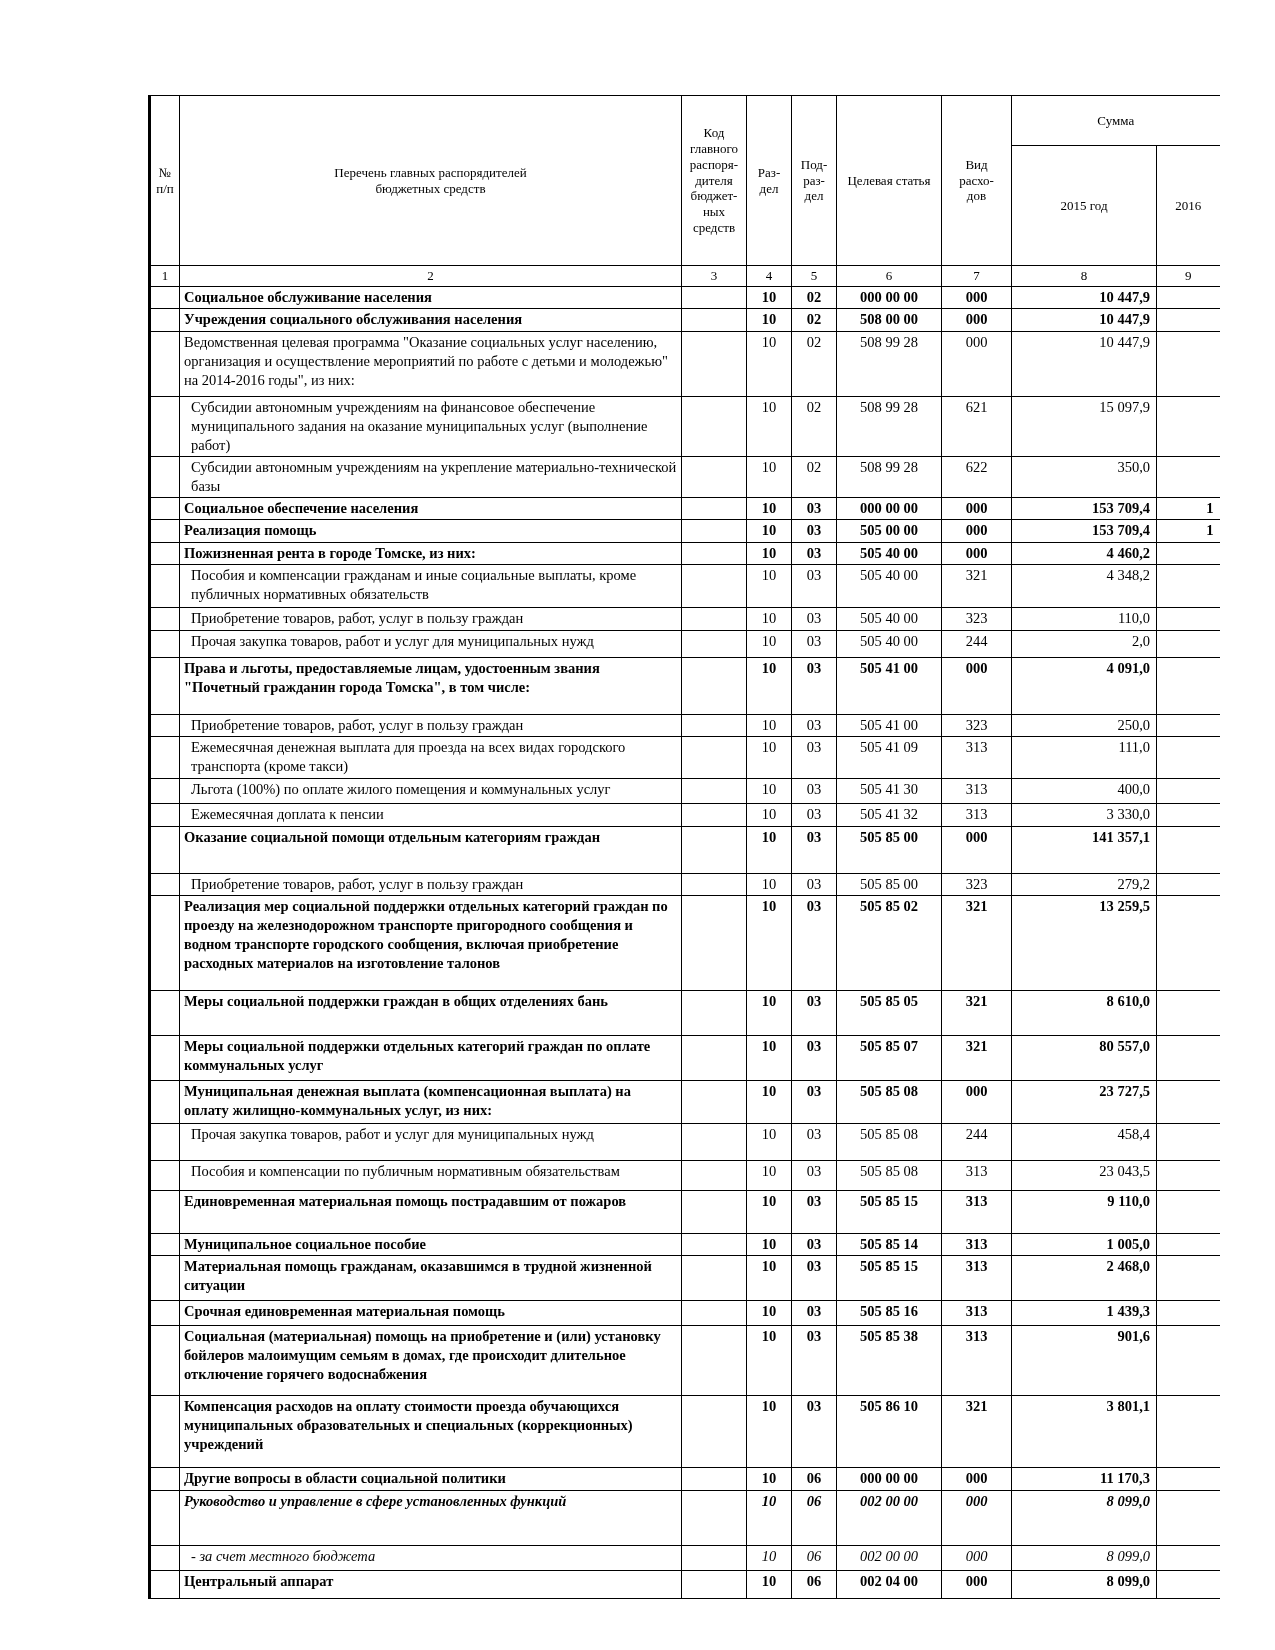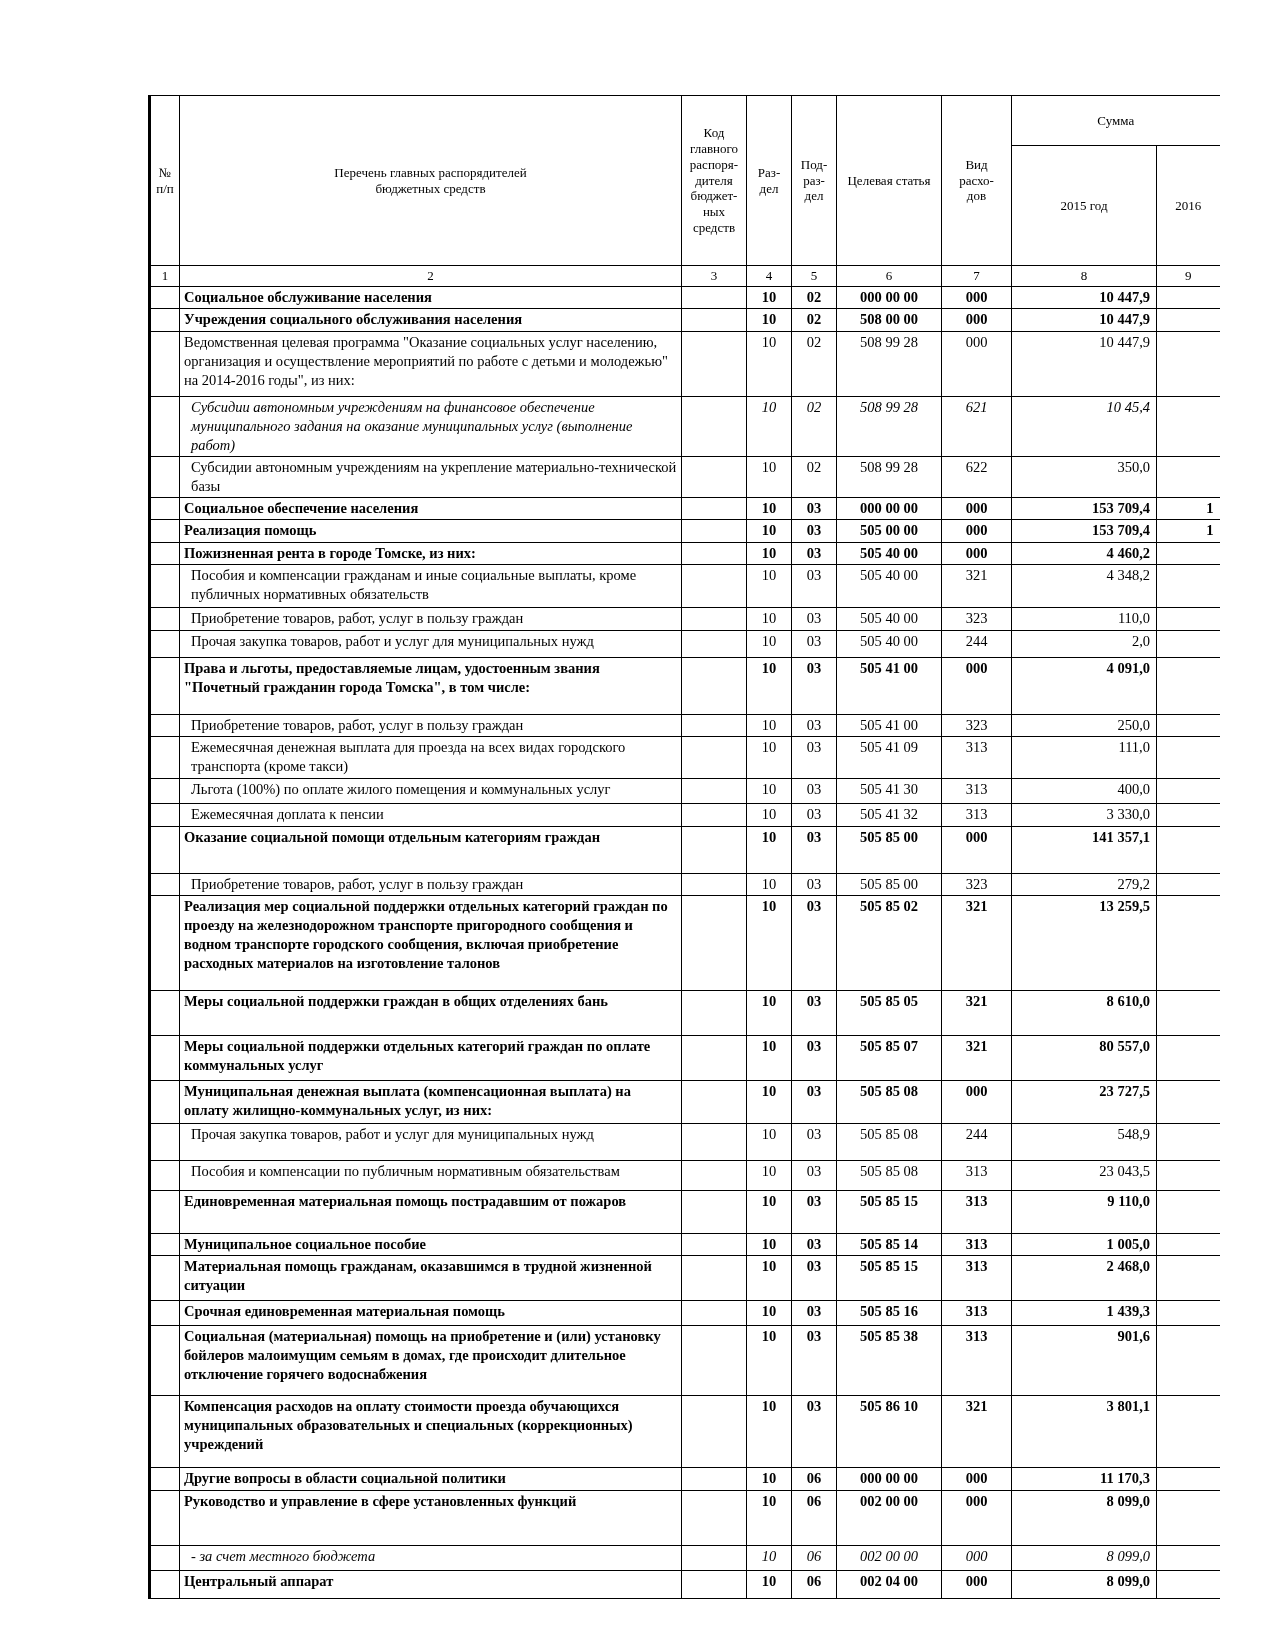--- a/index.html
+++ b/index.html
@@ -112,29 +112,29 @@
           <td class="c"></td>
           <td class="name">Ведомственная целевая программа "Оказание социальных услуг населению, организация и осуществление мероприятий по работе с детьми и молодежью" на 2014-2016 годы", из них:</td>
           <td class="c"></td>
           <td class="c">10</td>
           <td class="c">02</td>
           <td class="c">508 99 28</td>
           <td class="c">000</td>
           <td class="sum">10 447,9</td>
           <td class="sum"></td>
         </tr>
-        <tr style="height: 60px; font-style: italic;">
+        <tr style="height: 60px;">
           <td class="c"></td>
           <td class="name indent">Субсидии автономным учреждениям на финансовое обеспечение муниципального задания на оказание муниципальных услуг (выполнение работ)</td>
           <td class="c"></td>
           <td class="c">10</td>
           <td class="c">02</td>
           <td class="c">508 99 28</td>
           <td class="c">621</td>
-          <td class="sum">10 45,4</td>
+          <td class="sum">15 097,9</td>
           <td class="sum"></td>
         </tr>
         <tr style="height: 40px;">
           <td class="c"></td>
           <td class="name indent">Субсидии автономным учреждениям на укрепление материально-технической базы</td>
           <td class="c"></td>
           <td class="c">10</td>
           <td class="c">02</td>
           <td class="c">508 99 28</td>
           <td class="c">622</td>
@@ -329,21 +329,21 @@
           <td class="sum"></td>
         </tr>
         <tr style="height: 37px;">
           <td class="c"></td>
           <td class="name indent">Прочая закупка товаров, работ и услуг для муниципальных нужд</td>
           <td class="c"></td>
           <td class="c">10</td>
           <td class="c">03</td>
           <td class="c">505 85 08</td>
           <td class="c">244</td>
-          <td class="sum">548,9</td>
+          <td class="sum">458,4</td>
           <td class="sum"></td>
         </tr>
         <tr style="height: 30px;">
           <td class="c"></td>
           <td class="name indent">Пособия и компенсации по публичным нормативным обязательствам</td>
           <td class="c"></td>
           <td class="c">10</td>
           <td class="c">03</td>
           <td class="c">505 85 08</td>
           <td class="c">313</td>
@@ -420,21 +420,21 @@
           <td class="c"></td>
           <td class="name">Другие вопросы в области социальной политики</td>
           <td class="c"></td>
           <td class="c">10</td>
           <td class="c">06</td>
           <td class="c">000 00 00</td>
           <td class="c">000</td>
           <td class="sum">11 170,3</td>
           <td class="sum"></td>
         </tr>
-        <tr class="b" style="height: 55px;">
+        <tr class="b" style="height: 55px; font-style: italic;">
           <td class="c"></td>
           <td class="name">Руководство и управление в сфере установленных функций</td>
           <td class="c"></td>
           <td class="c">10</td>
           <td class="c">06</td>
           <td class="c">002 00 00</td>
           <td class="c">000</td>
           <td class="sum">8 099,0</td>
           <td class="sum"></td>
         </tr>

